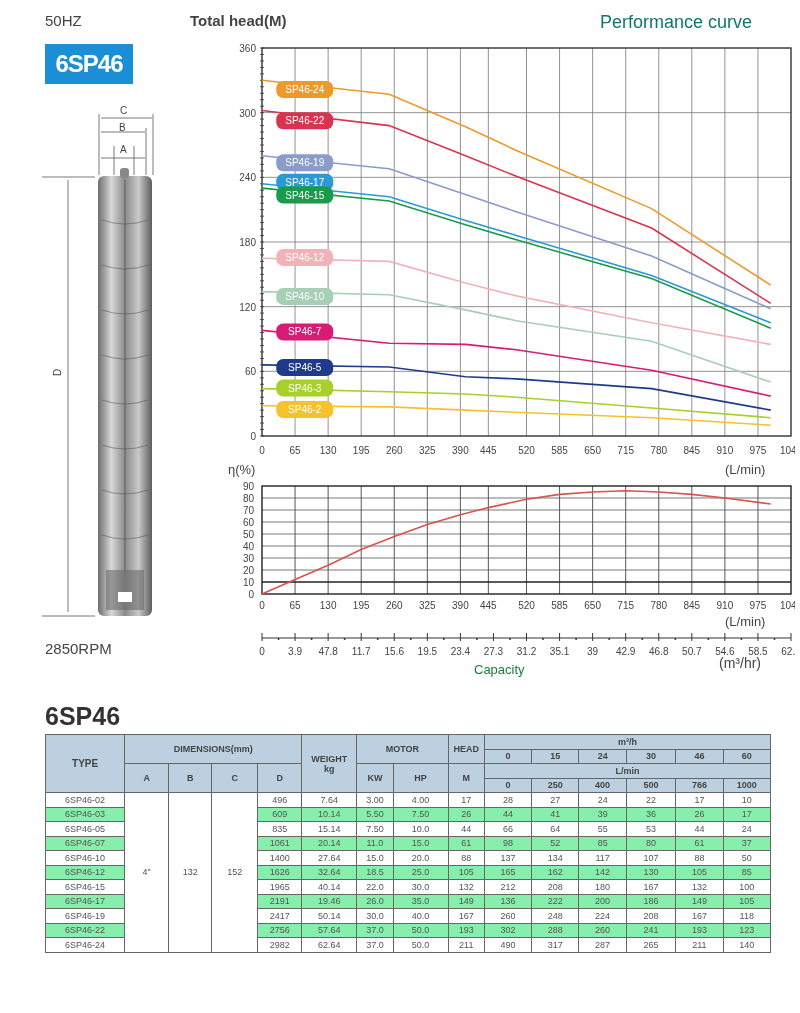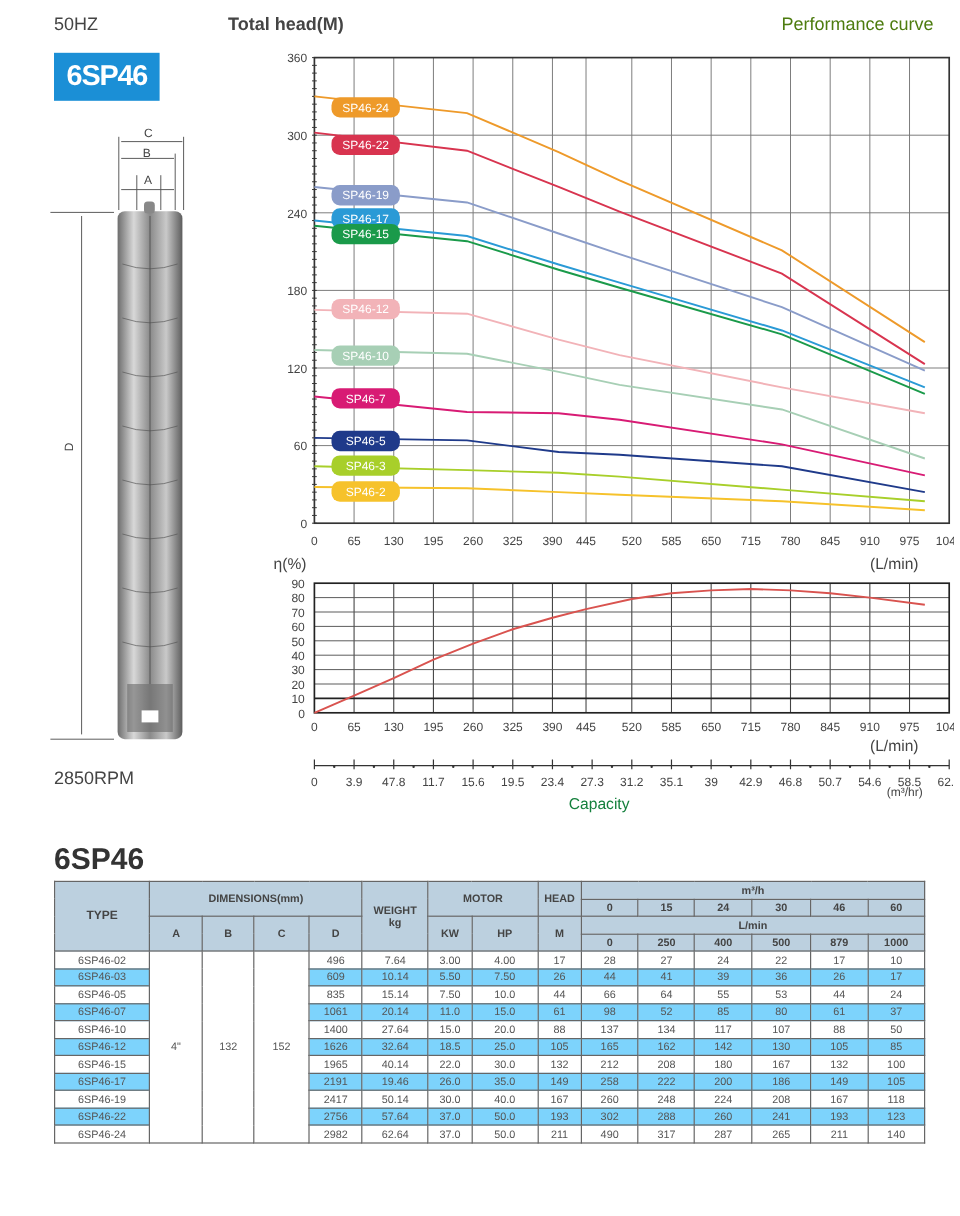--- a/index.html
+++ b/index.html
@@ -1,29 +1,29 @@
 <!DOCTYPE html>
 <html><head>
 <meta charset="utf-8">
 <style>
   * { box-sizing: border-box; margin: 0; padding: 0; }
   body { width: 800px; height: 1013px; background: #ffffff; font-family: "Liberation Sans", sans-serif; color: #333; position: relative; overflow: hidden; }
   .abs { position: absolute; }
   .hz { left: 45px; top: 12px; font-size: 15px; color: #444; }
   .model-badge { left: 45px; top: 44px; width: 88px; height: 40px; background: #1b8fd6; color: #fff; font-weight: bold; font-size: 24px; letter-spacing: -1px; display:flex; align-items:center; justify-content:center; }
   .ylabel-head { left: 190px; top: 12px; font-size: 15px; color: #444; font-weight: bold; }
-  .perf-title { right: 22px; top: 12px; font-size: 15px; color: #4d7c0f; }
+  .perf-title { right: 48px; top: 12px; font-size: 18px; color: #0f766e; }
   .rpm { left: 45px; top: 640px; font-size: 15px; color: #444; }
   svg text { font-family: "Liberation Sans", sans-serif; }
   .table-title { left: 45px; top: 702px; font-size: 25px; font-weight: bold; color: #333; }
   table.spec { position: absolute; left: 45px; top: 734px; width: 726px; border-collapse: collapse; font-size: 9px; color: #555; }
   table.spec th, table.spec td { border: 1px solid #666; text-align: center; height: 14.5px; padding: 0; }
   table.spec th { background: #bcd0df; color: #444; font-weight: bold; font-size: 9px; }
   table.spec th.big { font-size: 10px; }
-  table.spec tr.alt td { background: #7dd3fc; }
+  table.spec tr.alt td { background: #86efac; }
   table.spec td.merged { background: #fff !important; }
 </style>
 </head>
 <body>
 
 <div class="abs hz">50HZ</div>
 <div class="abs model-badge">6SP46</div>
 <div class="abs ylabel-head">Total head(M)</div>
 <div class="abs perf-title">Performance curve</div>
 <div class="abs rpm">2850RPM</div>
@@ -340,21 +340,21 @@
     <text x="466.8125" y="27" font-size="10" text-anchor="middle" fill="#444">50.7</text>
     <line x1="499.875" x2="499.875" y1="5" y2="13" stroke="#333" stroke-width="1"></line>
     <circle cx="516.40625" cy="11" r="1" fill="#333"></circle>
     <text x="499.875" y="27" font-size="10" text-anchor="middle" fill="#444">54.6</text>
     <line x1="532.9375" x2="532.9375" y1="5" y2="13" stroke="#333" stroke-width="1"></line>
     <circle cx="549.46875" cy="11" r="1" fill="#333"></circle>
     <text x="532.9375" y="27" font-size="10" text-anchor="middle" fill="#444">58.5</text>
     <line x1="566" x2="566" y1="5" y2="13" stroke="#333" stroke-width="1"></line>
     <text x="566" y="27" font-size="10" text-anchor="middle" fill="#444">62.4</text>
   </svg>
-<div class="abs" style="left:739px;top:655px;font-size:10px;color:#444">(m³/hr)</div>
+<div class="abs" style="left:719px;top:655px;font-size:14px;color:#444">(m³/hr)</div>
 <div class="abs" style="left:474px;top:662px;font-size:13px;color:#15803d">Capacity</div>
 
 <div class="abs table-title">6SP46</div>
 <table class="spec">
   <colgroup>
     <col style="width:72px">
       <col style="width:40px">
       <col style="width:39px">
       <col style="width:42px">
       <col style="width:40px">
@@ -394,21 +394,21 @@
       <th rowspan="2">KW</th>
       <th rowspan="2">HP</th>
       <th rowspan="2">M</th>
       <th colspan="6">L/min</th>
     </tr>
     <tr id="lminRow">
         <th>0</th>
         <th>250</th>
         <th>400</th>
         <th>500</th>
-        <th>879</th>
+        <th>766</th>
         <th>1000</th>
       </tr>
   </thead>
   <tbody id="tbody">
       <tr>
         <td>6SP46-02</td>
         <td rowspan="11" class="merged">4"</td>
         <td rowspan="11" class="merged">132</td>
         <td rowspan="11" class="merged">152</td>
         <td>496</td>
@@ -507,21 +507,21 @@
         <td>132</td>
         <td>100</td>
       </tr>
       <tr class="alt">
         <td>6SP46-17</td>
         <td>2191</td>
         <td>19.46</td>
         <td>26.0</td>
         <td>35.0</td>
         <td>149</td>
-        <td>258</td>
+        <td>136</td>
         <td>222</td>
         <td>200</td>
         <td>186</td>
         <td>149</td>
         <td>105</td>
       </tr>
       <tr>
         <td>6SP46-19</td>
         <td>2417</td>
         <td>50.14</td>

